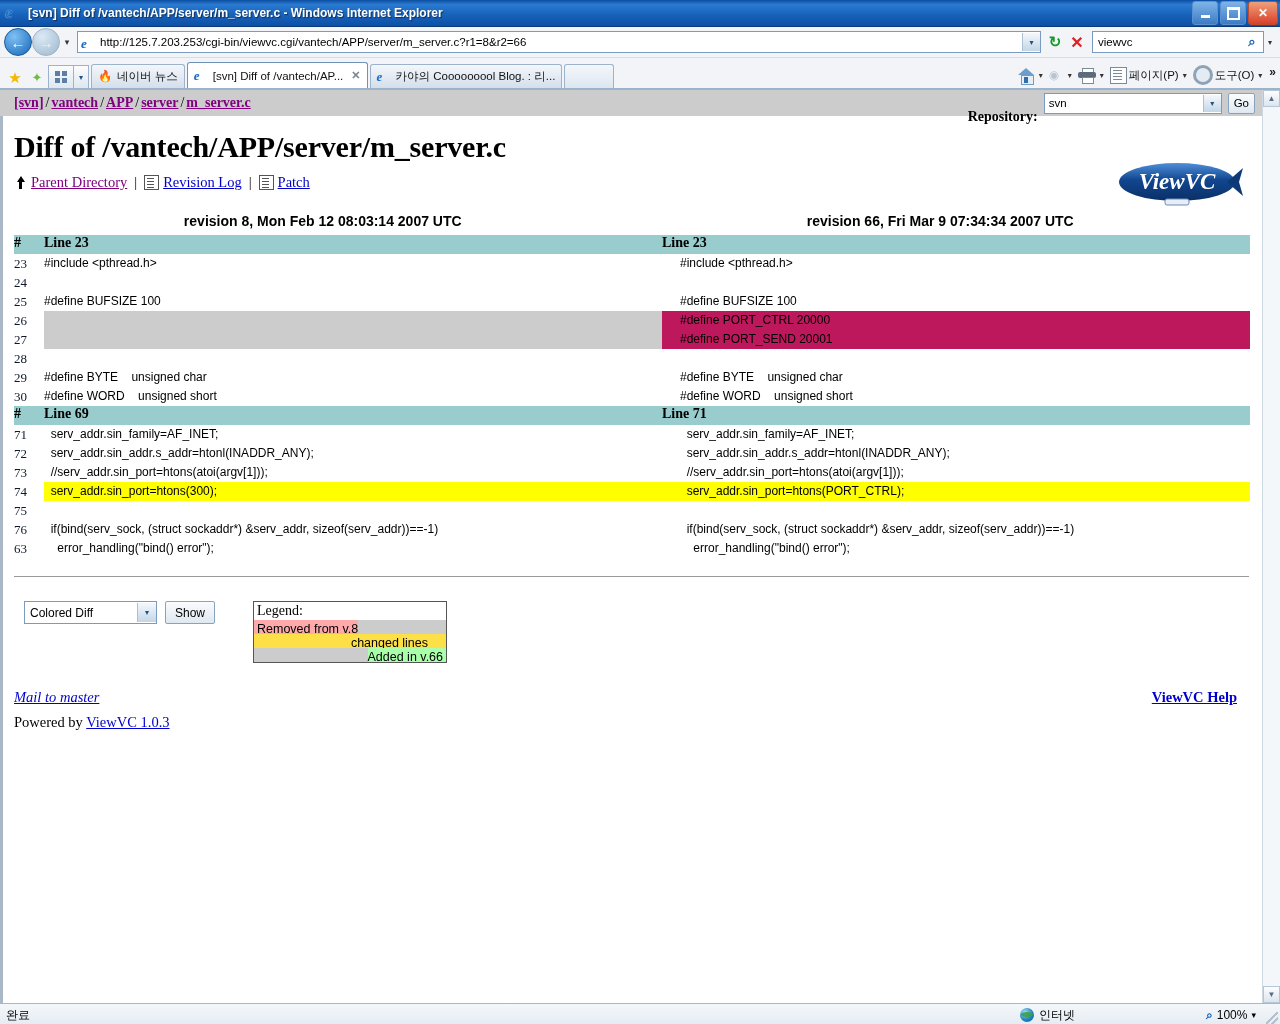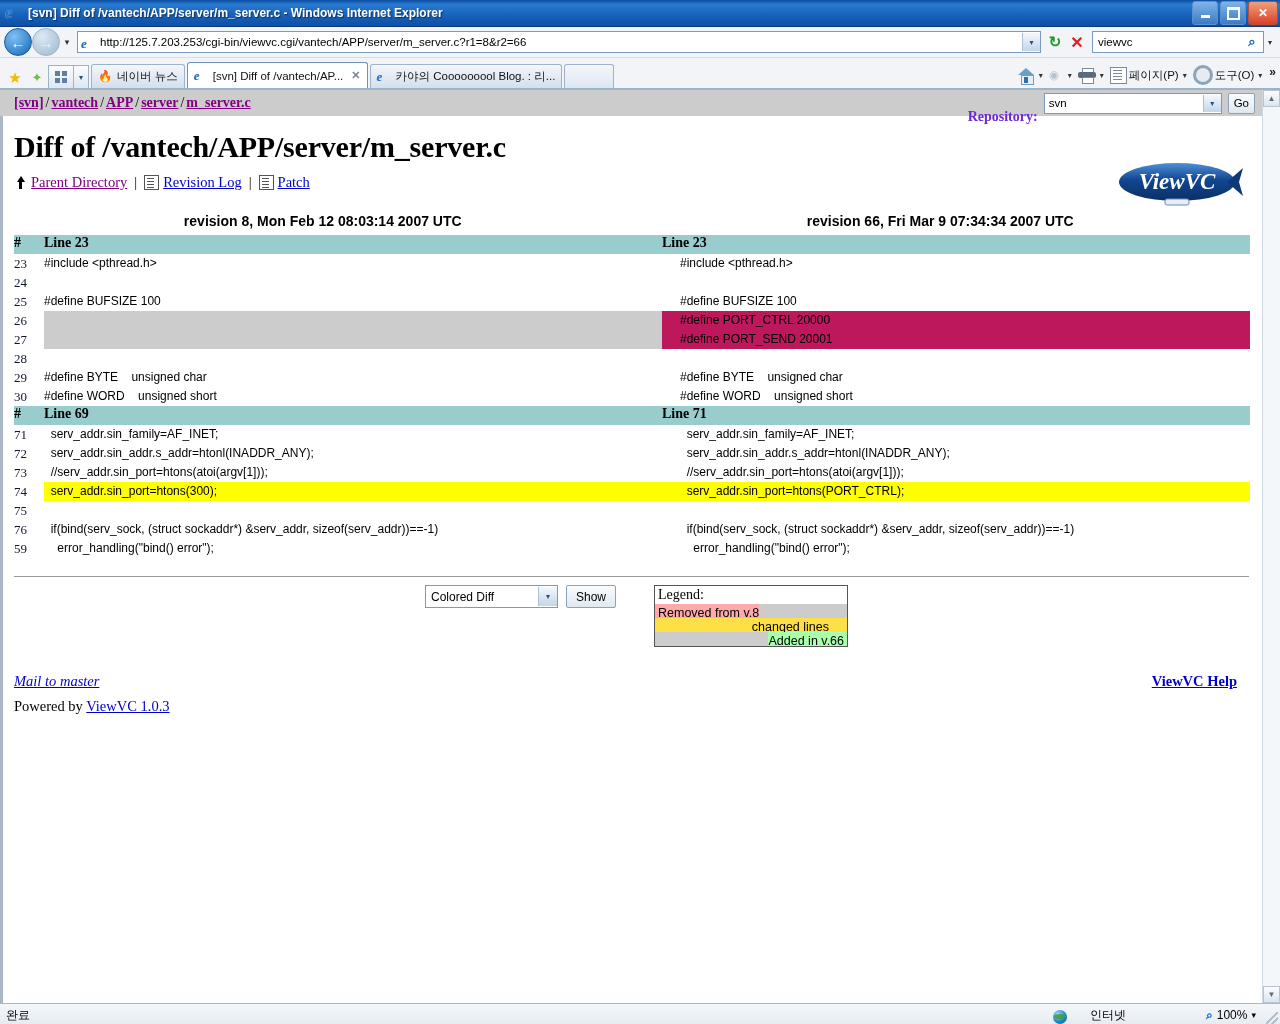--- a/index.html
+++ b/index.html
@@ -158,21 +158,21 @@
   .sb-btn.bottom{position:absolute;bottom:0;left:0;}
   
   .vc-topbar{
     background:#cccccc;height:26px;display:flex;align-items:center;
     padding:0 8px 0 14px;
   }
   .crumbs{font-family:"Liberation Serif",serif;font-size:14px;font-weight:bold;}
   .crumbs a{color:#800080;text-decoration:underline;}
   .crumbs .slash{color:#000;font-weight:normal;padding:0 2px;}
   .repo-wrap{margin-left:auto;display:flex;align-items:center;gap:6px;}
-  .repo-label{font-family:"Liberation Serif",serif;font-size:14px;font-weight:bold;color:#6d28d9;margin-top:27px;}
+  .repo-label{font-family:"Liberation Serif",serif;font-size:14px;font-weight:bold;color:#000000;margin-top:27px;}
   .repo-select{
     width:172px;height:19px;background:#fff;border:1px solid #7a9abf;
     display:flex;align-items:center;font-size:11.5px;padding-left:4px;
   }
   .repo-select .caret{
     margin-left:auto;width:17px;height:17px;
     background:linear-gradient(to bottom,#f4f8fc,#c3d6e8);
     border-left:1px solid #a9c0d6;display:flex;align-items:center;justify-content:center;
     font-size:8px;color:#24527d;
   }
@@ -231,21 +231,21 @@
   .code{
     font-family:"Liberation Sans",sans-serif;font-size:12px;color:#000;
     line-height:19px;white-space:pre;padding-left:23px;
   }
   .code.r{padding-left:18px;}
   .bg-empty{background:#cccccc;}
   .bg-add{background:#be185d;}
   .bg-chg{background:#ffff00;}
   hr.vc-rule{border:none;border-top:1px solid #999;margin:18px 0 0 0;}
   
-  .ctrl-row{display:flex;align-items:flex-start;gap:14px;margin-top:8px;justify-content:center;}
+  .ctrl-row{display:flex;align-items:flex-start;gap:14px;margin-top:24px;}
   .diff-select{
     width:126px;height:21px;background:#fff;border:1px solid #7a9abf;
     display:flex;align-items:center;font-size:12px;padding-left:5px;
   }
   .diff-select .caret{
     margin-left:auto;width:18px;height:19px;
     background:linear-gradient(to bottom,#f4f8fc,#c3d6e8);
     border-left:1px solid #a9c0d6;display:flex;align-items:center;justify-content:center;
     font-size:8px;color:#24527d;
   }
@@ -269,21 +269,21 @@
   .vc-foot .mailto{font-style:italic;}
   .vc-foot .help{position:absolute;right:12px;top:0;font-weight:bold;}
   .vc-foot .powered{margin-top:8px;}
   
   .statusbar{
     height:22px;background:linear-gradient(to bottom,#f4f7fa,#e4ebf2);
     border-top:1px solid #a8b8c8;display:flex;align-items:center;
     font-size:12px;color:#000;position:relative;
   }
   .sb-text{padding-left:6px;}
-  .sb-zone{display:flex;align-items:flex-end;gap:23px;position:absolute;left:1053px;}
+  .sb-zone{display:flex;align-items:center;gap:5px;position:absolute;left:1020px;}
   .globe{
     width:14px;height:14px;border-radius:50%;
     background:radial-gradient(circle at 35% 30%,#9fd8f5,#1a7fc1 60%,#15639a);
     position:relative;overflow:hidden;
   }
   .globe:after{content:"";position:absolute;left:1px;top:4px;width:12px;height:5px;background:#3ca03c;border-radius:50%;opacity:.85;}
   .sb-zoom{position:absolute;right:24px;display:flex;align-items:center;gap:4px;}
   .mag{color:#1566b5;font-size:12px;font-weight:bold;}
   .grip{
     position:absolute;right:2px;bottom:2px;width:12px;height:12px;
@@ -550,21 +550,21 @@
               <td class=""></td>
               <td class="code r ">&nbsp;</td>
             </tr>
             <tr>
               <td class="lnum">76</td>
               <td class="code ">  if(bind(serv_sock, (struct sockaddr*) &amp;serv_addr, sizeof(serv_addr))==-1)</td>
               <td class=""></td>
               <td class="code r ">  if(bind(serv_sock, (struct sockaddr*) &amp;serv_addr, sizeof(serv_addr))==-1)</td>
             </tr>
             <tr>
-              <td class="lnum">59</td>
+              <td class="lnum">63</td>
               <td class="code ">    error_handling("bind() error");</td>
               <td class=""></td>
               <td class="code r ">    error_handling("bind() error");</td>
             </tr>
           </tbody>
       </table>
 
       <hr class="vc-rule">
 
       <div class="ctrl-row">

